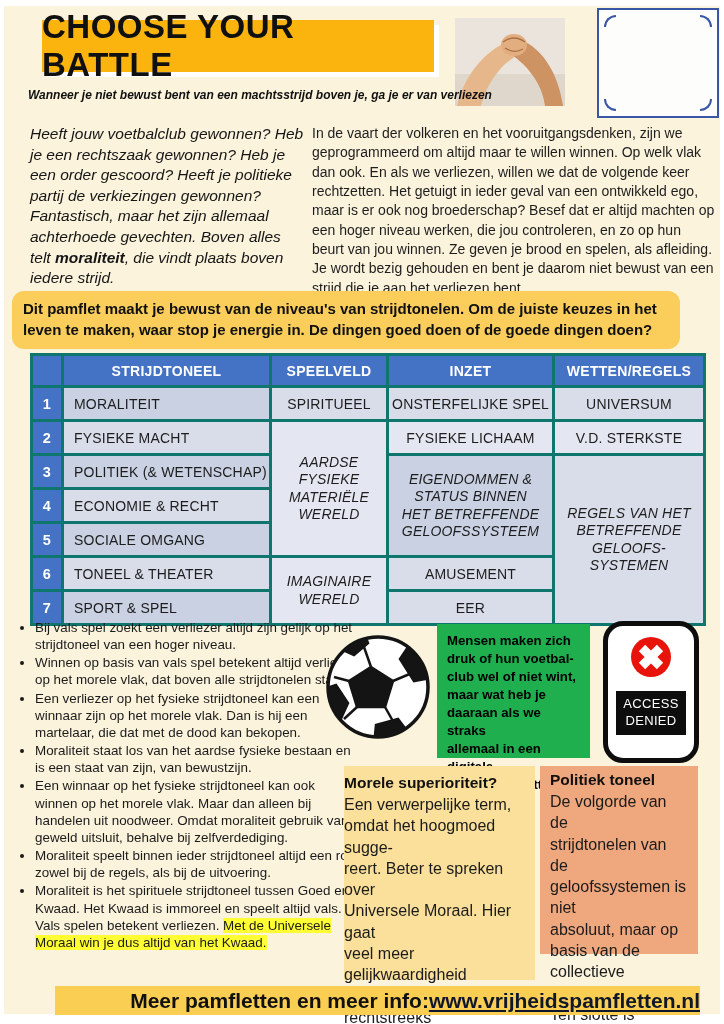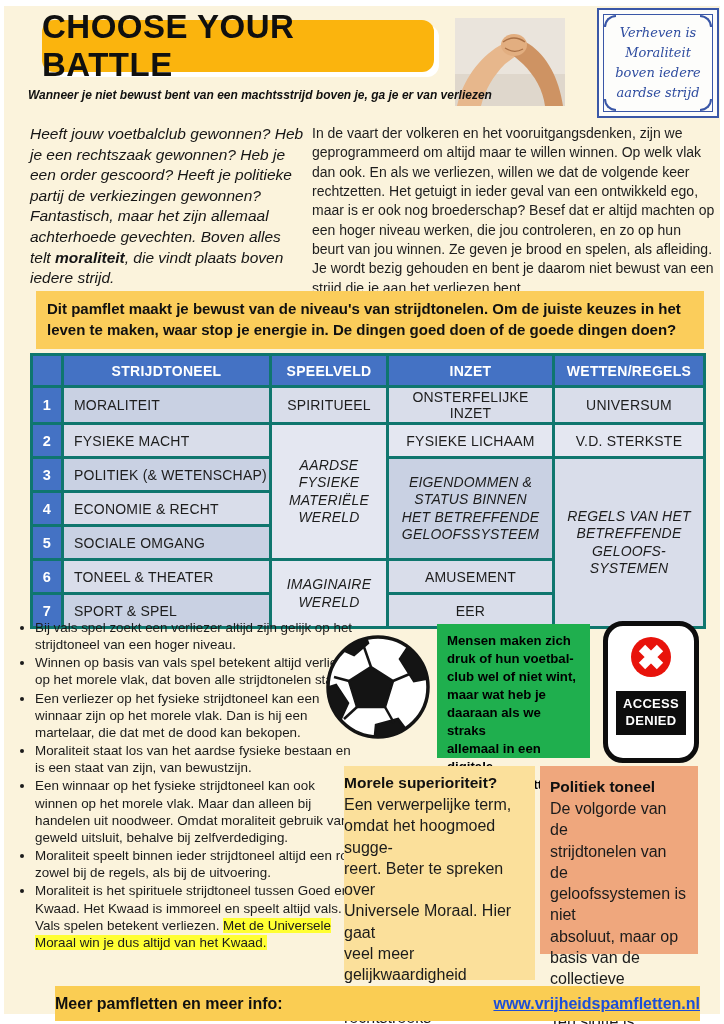--- a/index.html
+++ b/index.html
@@ -11,21 +11,21 @@
   #page{
     position:absolute;left:4px;top:6px;width:716px;height:1008px;
     background:#FBF3DC;
   }
   .abs{position:absolute;}
 
   
   .title-box{
     left:38px;top:14px;width:392px;height:52px;
     background:#FBB40D;box-shadow:5px 5px 0 #ffffff;
-    display:flex;align-items:center;justify-content:center;border-radius:12px;
+    display:flex;align-items:center;justify-content:center;
   }
   .title-box h1{
     margin:0;font-size:33px;letter-spacing:.5px;font-weight:bold;color:#101010;
   }
   .arm-photo{left:451px;top:12px;width:110px;height:88px;background:#EAE4DC;}
   .tile{
     left:593px;top:2px;width:122px;height:110px;background:#fdfdfb;
     border:2px solid #3A57A7;box-sizing:border-box;
     display:flex;align-items:center;justify-content:center;
   }
@@ -54,23 +54,23 @@
     font-size:15.5px;font-style:italic;line-height:1.33;color:#151515;
   }
   .intro-left b{font-weight:bold;}
   .intro-right{
     left:308px;top:118px;width:404px;
     font-size:14px;line-height:1.38;color:#1d1d1d;
   }
 
   
   .callout{
-    left:32px;top:285px;width:668px;height:58px;box-sizing:border-box;
+    left:8px;top:285px;width:668px;height:58px;box-sizing:border-box;
     background:#FBCD5B;padding:7px 11px;
-    font-size:15px;font-weight:bold;line-height:1.42;color:#101010;
+    font-size:15px;font-weight:bold;line-height:1.42;color:#101010;border-radius:12px;
   }
 
   
   .battle-table{
     left:26px;top:347px;width:664px;
     border-collapse:separate;border-spacing:3px;background:#0f766e;
     table-layout:fixed;
   }
   .battle-table th{
     background:#4472C4;color:#ffffff;font-size:14px;font-weight:bold;
@@ -105,44 +105,44 @@
     font-size:13.2px;line-height:1.36;padding:8px 10px;white-space:pre-line;
   }
 
   .access-sign{
     left:599px;top:615px;width:96px;height:142px;box-sizing:border-box;
     background:#ffffff;border:5px solid #0d0d0d;border-radius:20px;
     display:flex;flex-direction:column;align-items:center;
   }
   .access-label{
     margin-top:13px;background:#0d0d0d;color:#ffffff;
-    font-size:13px;font-weight:bold;line-height:1.3;letter-spacing:.3px;
+    font-size:13px;font-weight:normal;line-height:1.3;letter-spacing:.3px;
     padding:5px 7px;text-align:center;
   }
 
   .morele-box{
     left:340px;top:760px;width:191px;height:214px;box-sizing:border-box;
     background:#FBE09B;padding:8px 0;
   }
   .morele-box h3, .politiek-box h3{
     margin:0 0 2px 0;font-size:15.5px;font-weight:bold;color:#101010;
   }
   .box-body{font-size:16px;line-height:1.33;color:#1b1b1b;white-space:pre-line;}
 
   .politiek-box{
     left:536px;top:760px;width:158px;height:188px;box-sizing:border-box;
-    background:#EFA77D;padding:12px 10px;
+    background:#EFA77D;padding:5px 10px;
   }
 
   .footer-bar{
-    left:51px;top:980px;width:645px;height:35px;
-    background:#FACD53;display:flex;align-items:center;justify-content:space-between;
-    font-size:16px;font-weight:bold;color:#101010;
-  }
-  .footer-bar .url{text-decoration:underline;color:#1d4ed8;}
+    left:51px;top:980px;width:645px;height:29px;
+    background:#FACD53;display:flex;align-items:center;justify-content:flex-end;
+    font-size:21px;font-weight:bold;color:#101010;
+  }
+  .footer-bar .url{text-decoration:underline;color:#0f172a;}
 </style>
 </head>
 <body>
 
 <div id="page">
 
   <div class="abs title-box">
     <h1>CHOOSE YOUR BATTLE</h1>
   </div>
 
@@ -156,26 +156,20 @@
       <path d="M48,24 q11,-8 22,0" stroke="#A97046" stroke-width="1.5" fill="none"></path>
       <path d="M50,30 q9,6 18,1" stroke="#A97046" stroke-width="1.2" fill="none"></path>
     </svg>
   </div>
 
   <div class="abs tile">
     <span class="curl tl"></span>
     <span class="curl tr"></span>
     <span class="curl br"></span>
     <span class="curl bl"></span>
-    <div class="tile-inner">
-      <div class="tile-text">Verheven is
-Moraliteit
-boven iedere
-aardse strijd</div>
-    </div>
   </div>
 
   <div class="abs subtitle">Wanneer je niet bewust bent van een machtsstrijd boven je, ga je er van verliezen</div>
 
   <div class="abs intro-left"><span>Heeft jouw voetbalclub gewonnen? Heb je een rechtszaak gewonnen? Heb je een order gescoord? Heeft je politieke partij de verkiezingen gewonnen? Fantastisch, maar het zijn allemaal achterhoede gevechten. Boven alles telt </span><b>moraliteit</b><span>, die vindt plaats boven iedere strijd.</span></div>
 
   <div class="abs intro-right">In de vaart der volkeren en het vooruitgangsdenken, zijn we geprogrammeerd om altijd maar te willen winnen. Op welk vlak dan ook. En als we verliezen, willen we dat de volgende keer rechtzetten. Het getuigt in ieder geval van een ontwikkeld ego, maar is er ook nog broederschap? Besef dat er altijd machten op een hoger niveau werken, die jou controleren, en zo op hun beurt van jou winnen. Ze geven je brood en spelen, als afleiding. Je wordt bezig gehouden en bent je daarom niet bewust van een strijd die je aan het verliezen bent.</div>
 
   <div class="abs callout">Dit pamflet maakt je bewust van de niveau's van strijdtonelen. Om de juiste keuzes in het leven te maken, waar stop je energie in. De dingen goed doen of de goede dingen doen?</div>
 
@@ -194,21 +188,21 @@
         <th>SPEELVELD</th>
         <th>INZET</th>
         <th>WETTEN/REGELS</th>
       </tr>
     </thead>
     <tbody>
       <tr>
         <td class="num">1</td>
         <td class="st shadeA">MORALITEIT</td>
         <td class="shadeB">SPIRITUEEL</td>
-        <td class="shadeB">ONSTERFELIJKE INZET</td>
+        <td class="shadeB">ONSTERFELIJKE SPEL</td>
         <td class="shadeB">UNIVERSUM</td>
       </tr>
       <tr>
         <td class="num">2</td>
         <td class="st shadeB">FYSIEKE MACHT</td>
         <td class="shadeC preline" rowspan="4">AARDSE
 FYSIEKE
 MATERIËLE
 WERELD</td>
         <td class="shadeC">FYSIEKE LICHAAM</td>

